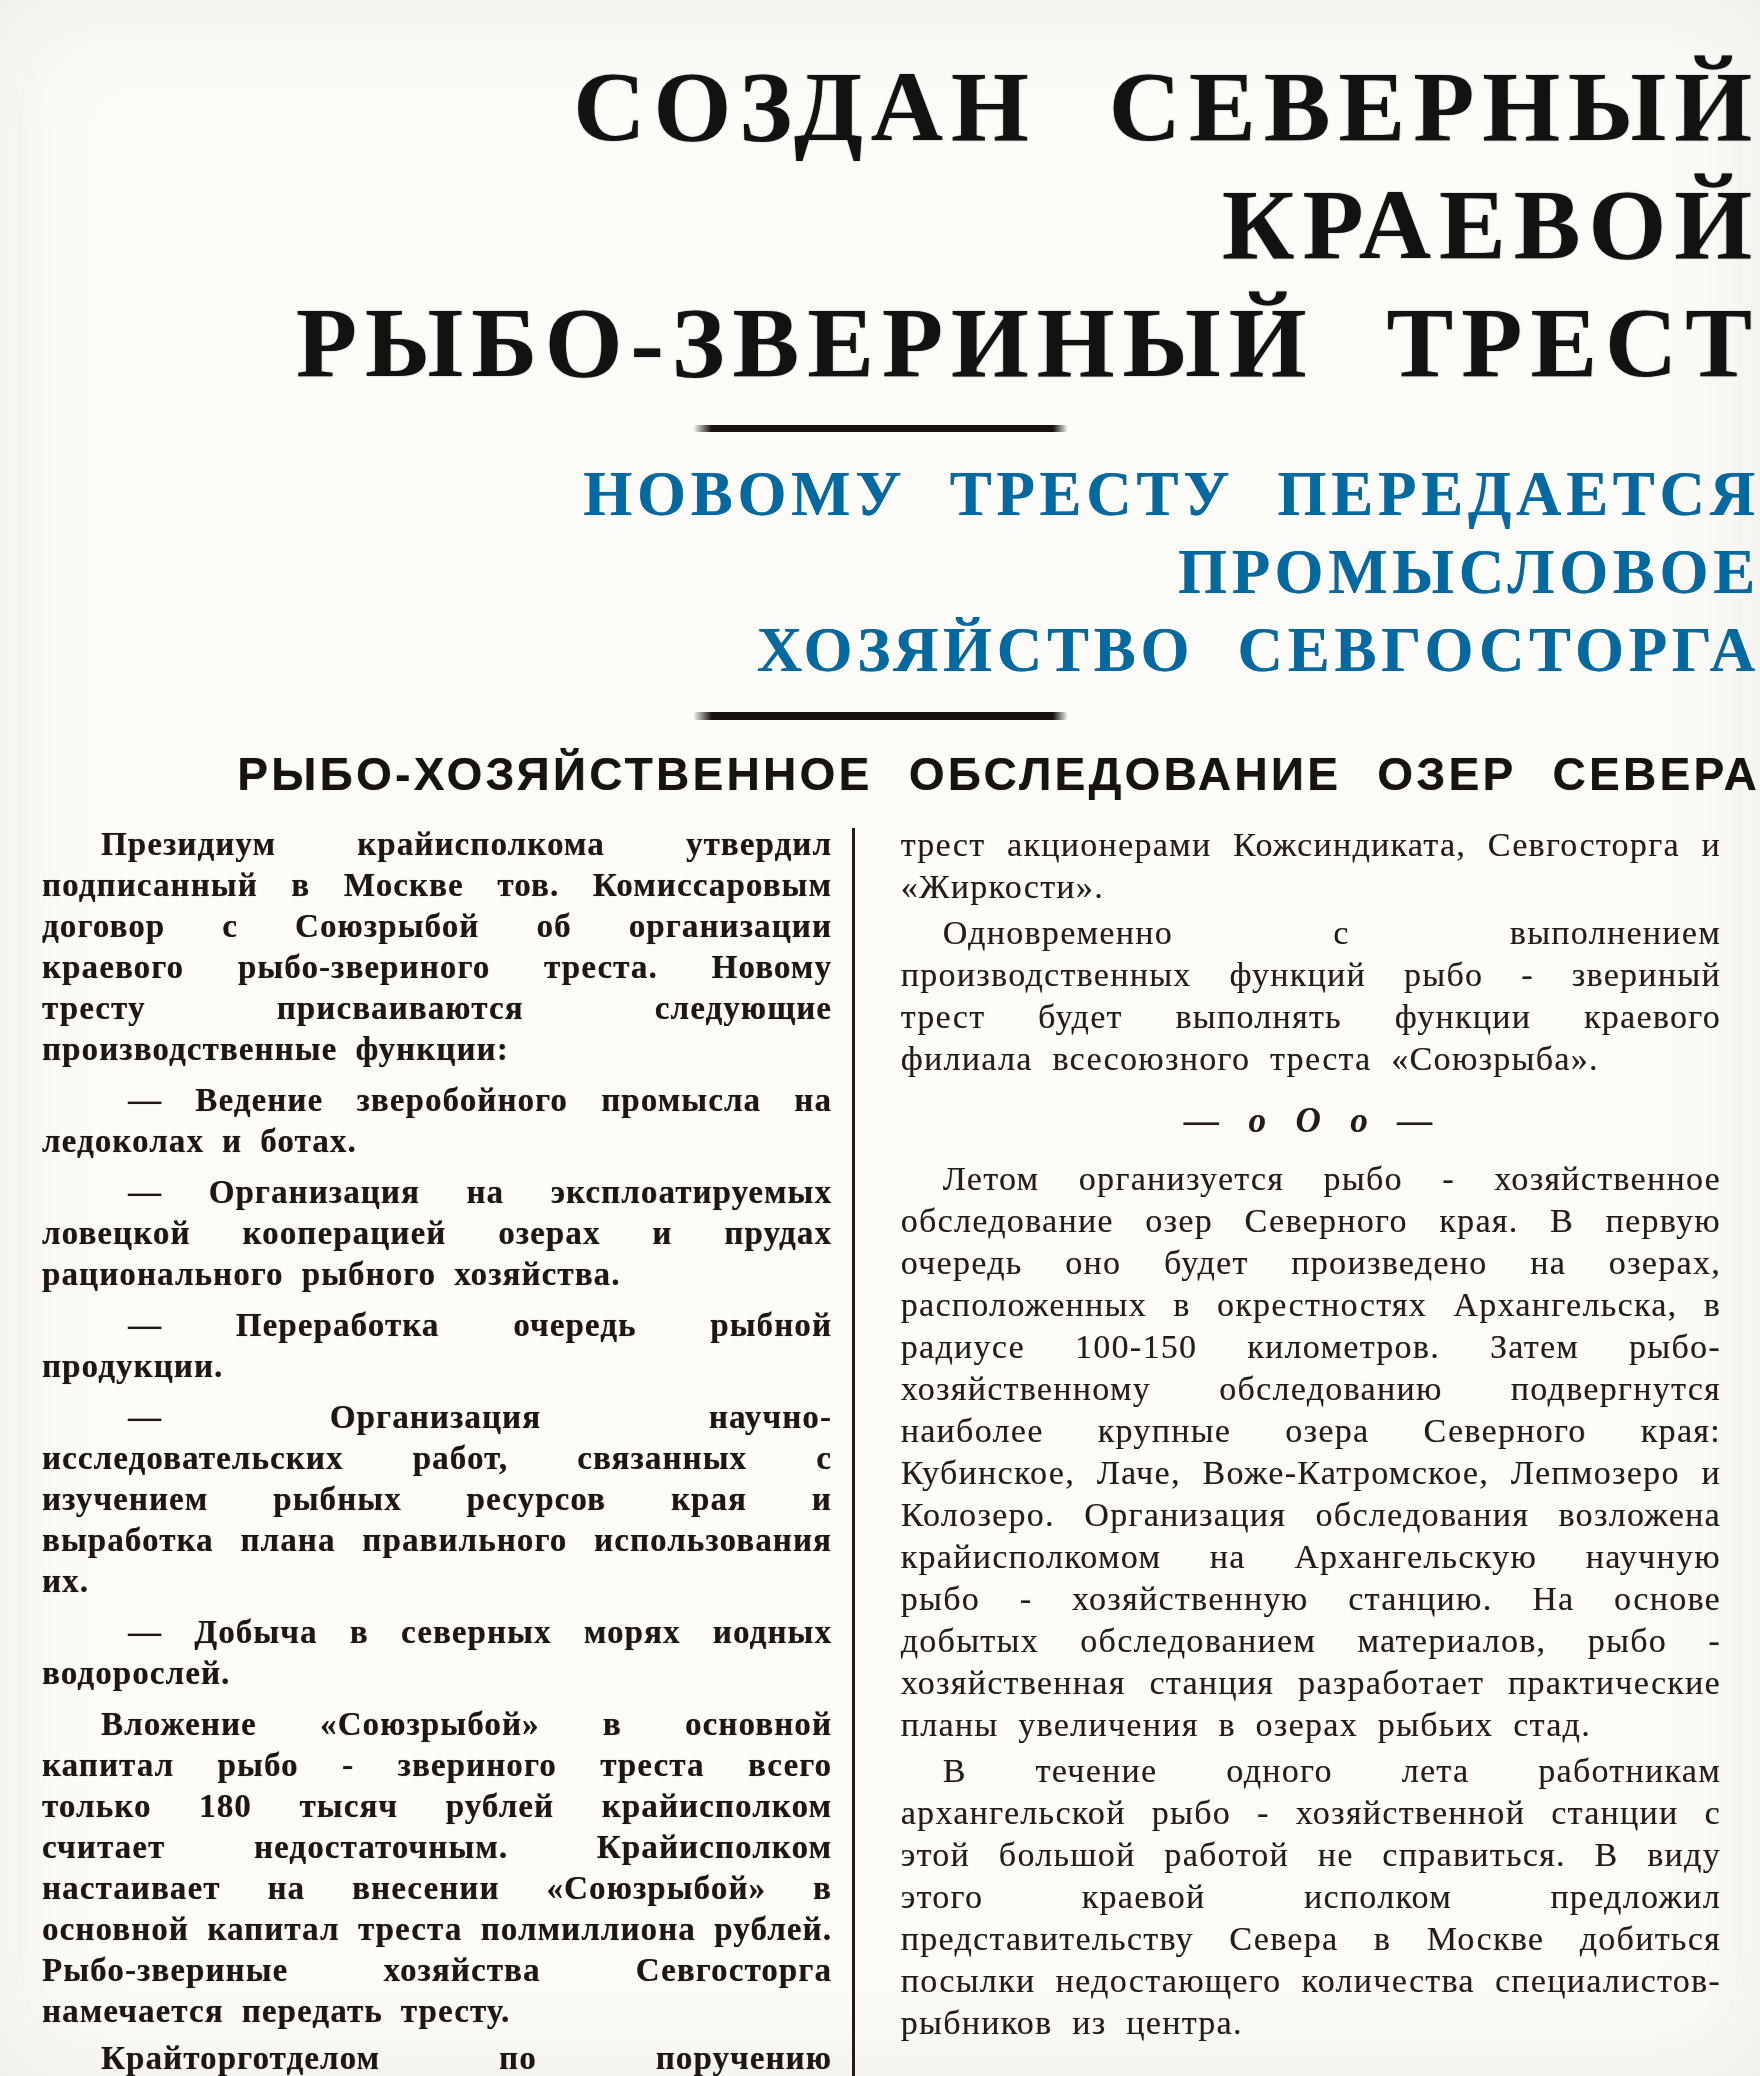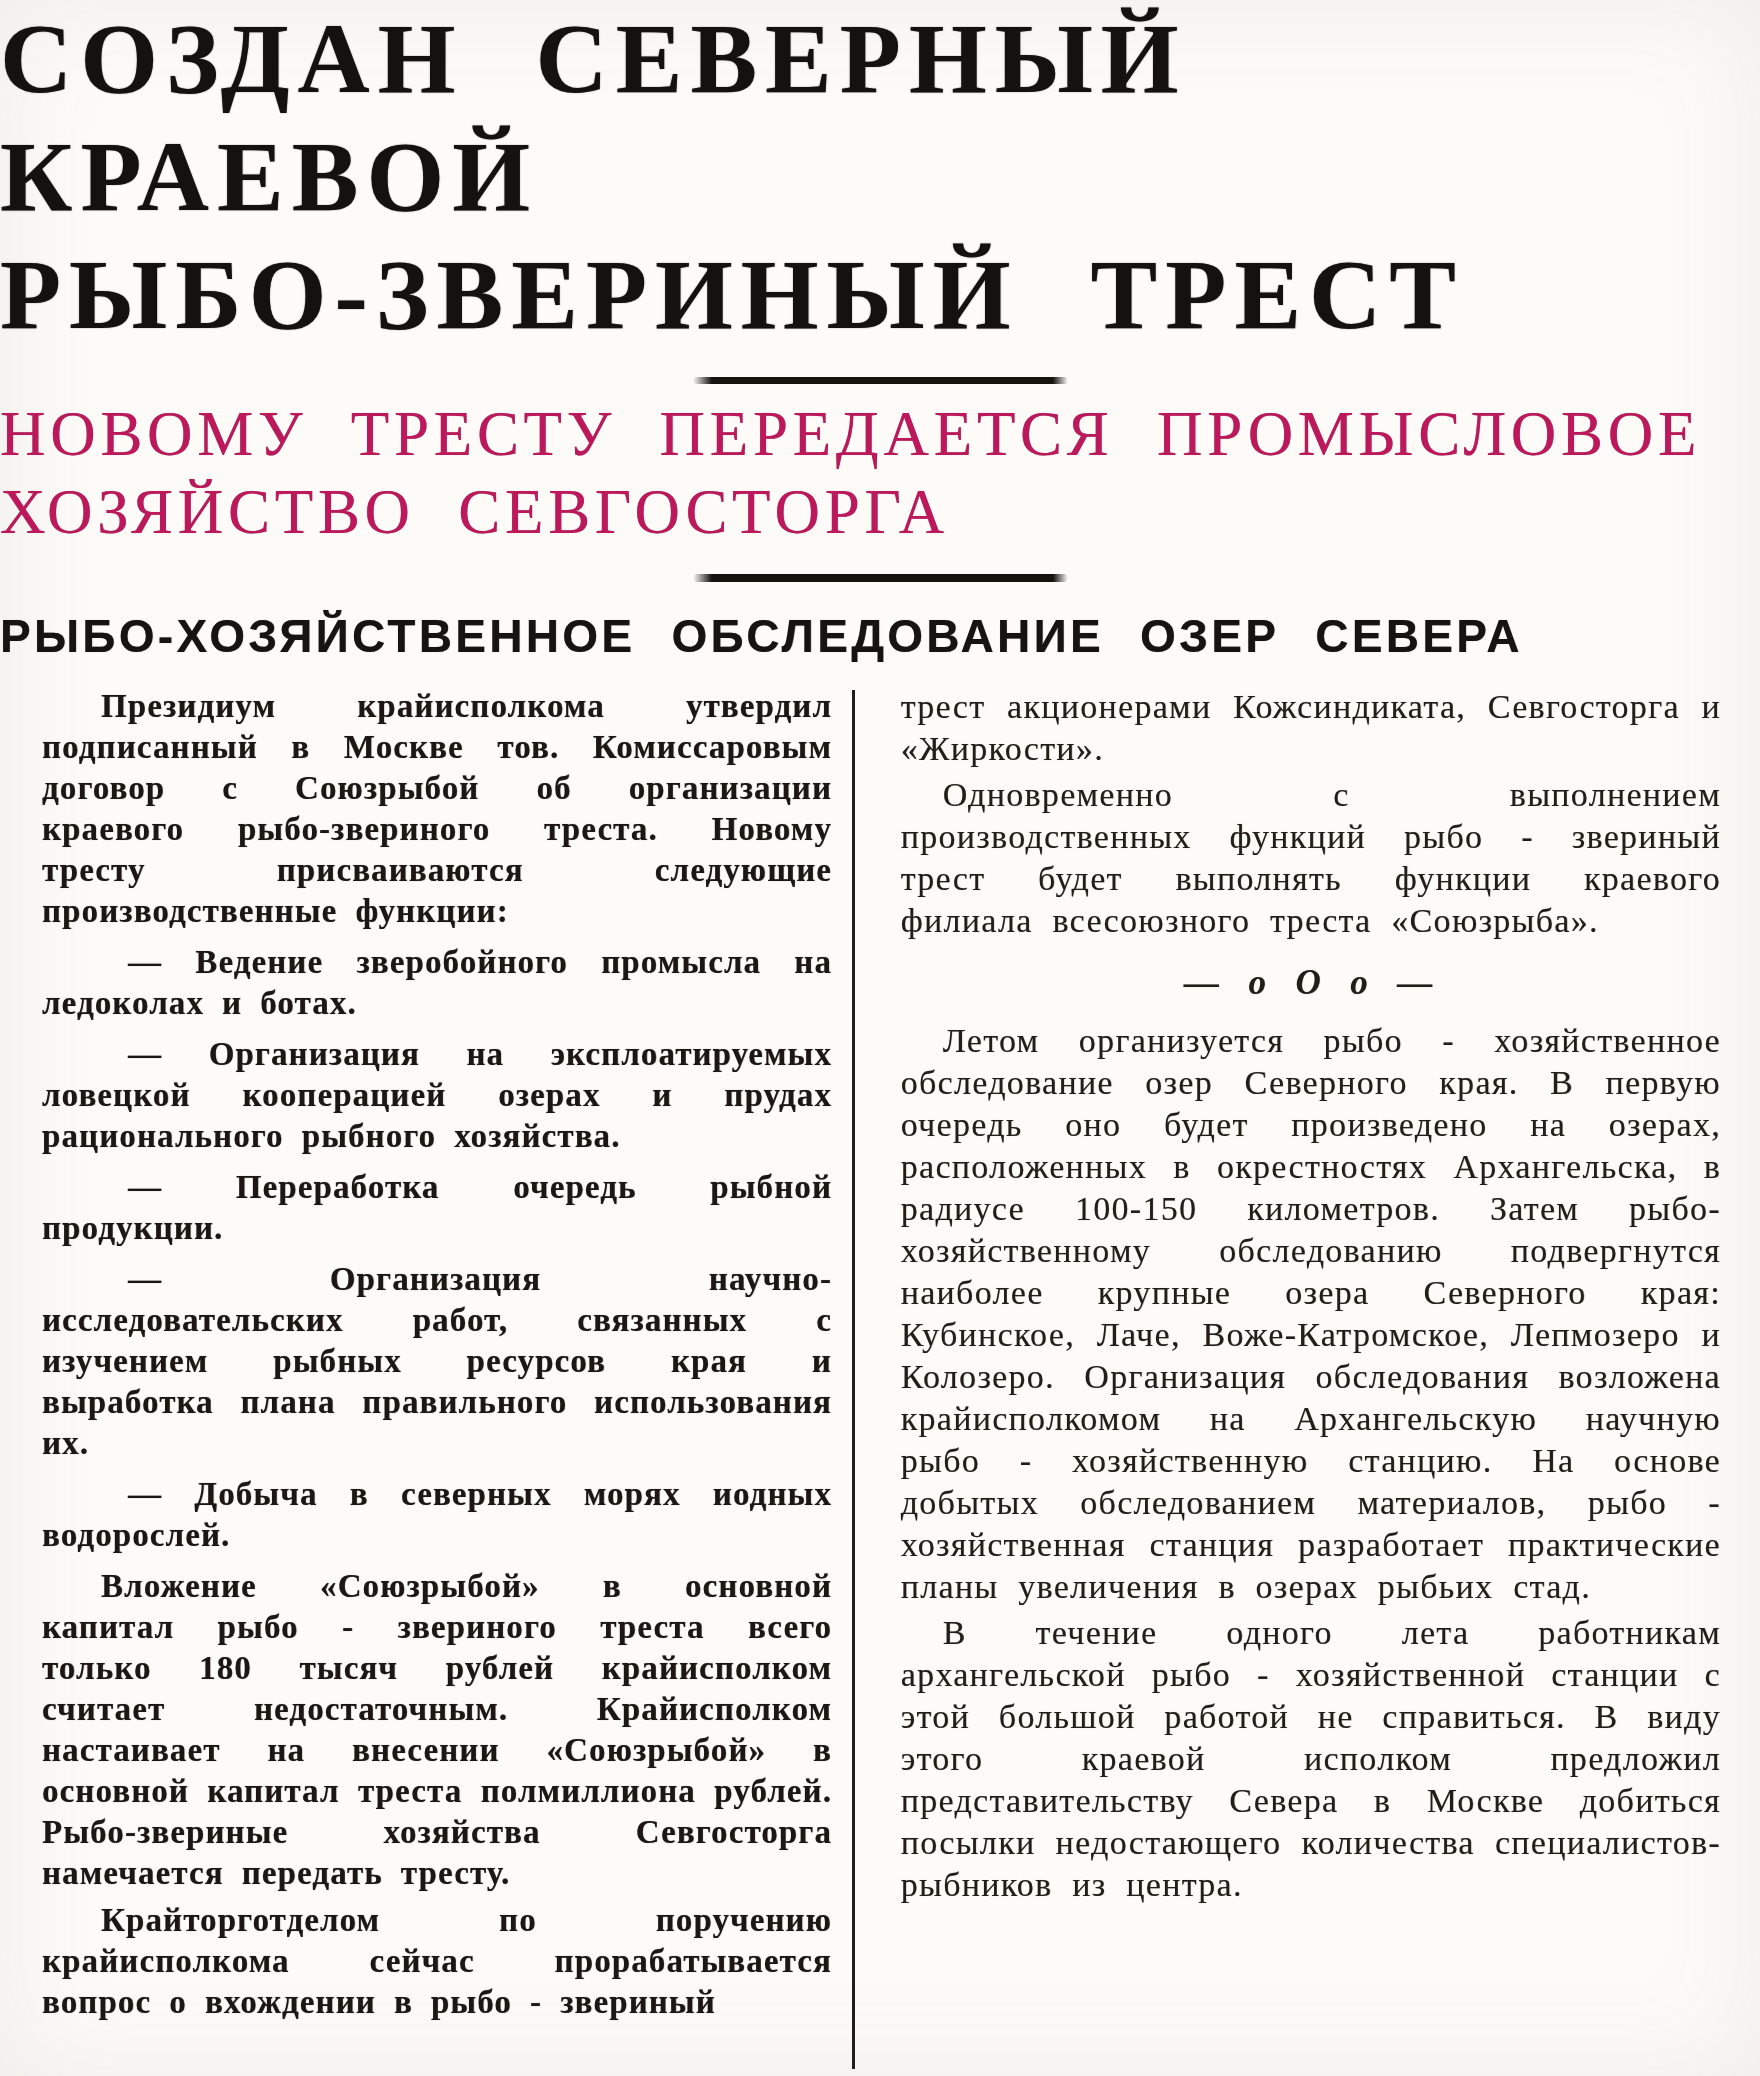--- a/index.html
+++ b/index.html
@@ -11,48 +11,48 @@
     position: relative;
     width: 1760px;
     height: 2077px;
     margin: 0 auto;
     background: #fcfbf8;
     color: #1b1713;
     overflow: hidden;
     box-shadow: inset 0 0 107px rgba(120,110,90,0.10);
   }
   
-  .masthead { text-align: left; }
+  .masthead { text-align: right; padding-top: 48px; }
   .headline {
     margin: 0;
     font-family: "Liberation Serif", serif;
     font-weight: 700;
     font-size: 100px;
     line-height: 118px;
     letter-spacing: 8px;
     word-spacing: 39px;
     color: #141210;
     text-shadow: 0 0 1.3px rgba(20,18,16,0.55);
   }
   .rule {
     height: 7.4px;
     width: 375px;
     margin: 23px auto 0 auto;
     background: linear-gradient(to right, rgba(20,18,16,0) 0%, #16130f 5%, #16130f 96%, rgba(20,18,16,0) 100%);
     border-radius: 4px;
   }
   .subhead {
-    margin: 11px 0 0 0;
+    margin: 23px 0 0 0;
     font-family: "Liberation Serif", serif;
-    font-weight: 400;
+    font-weight: 700;
     font-size: 63px;
     line-height: 78px;
     letter-spacing: 4.7px;
     word-spacing: 23px;
-    color: #be185d;
+    color: #0369a1;
     text-shadow: 0 0 0.7px rgba(25,20,15,0.5);
   }
   .section-heading {
     margin: 27px 0 0 0;
     font-family: "Liberation Sans", sans-serif;
     font-weight: 700;
     font-size: 46px;
     letter-spacing: 3.3px;
     word-spacing: 20px;
     color: #161310;

